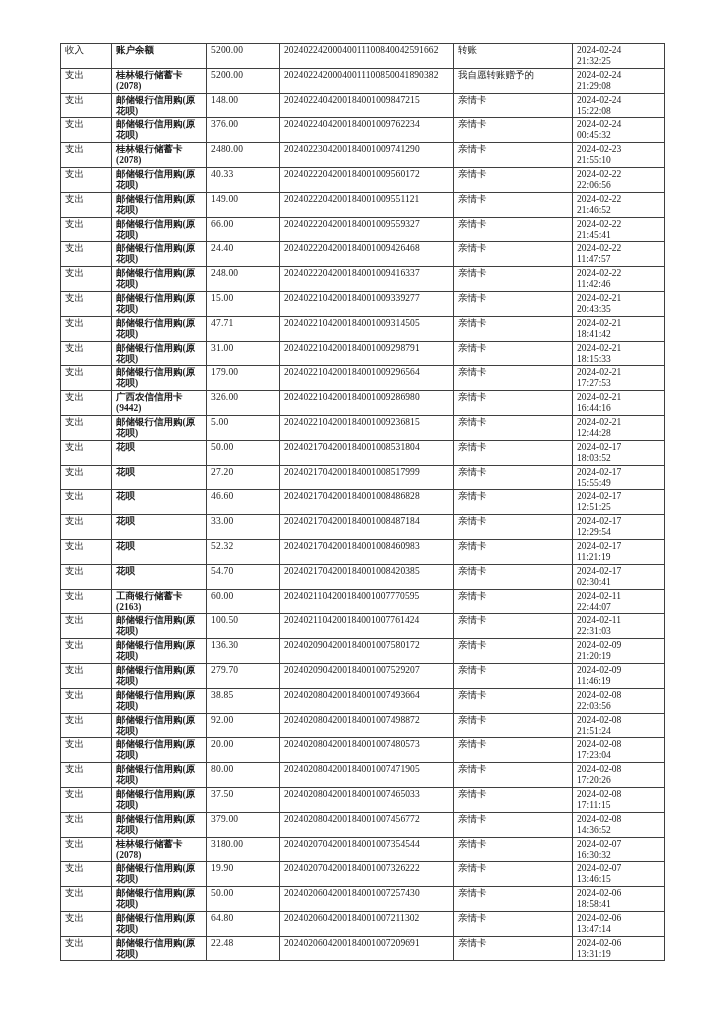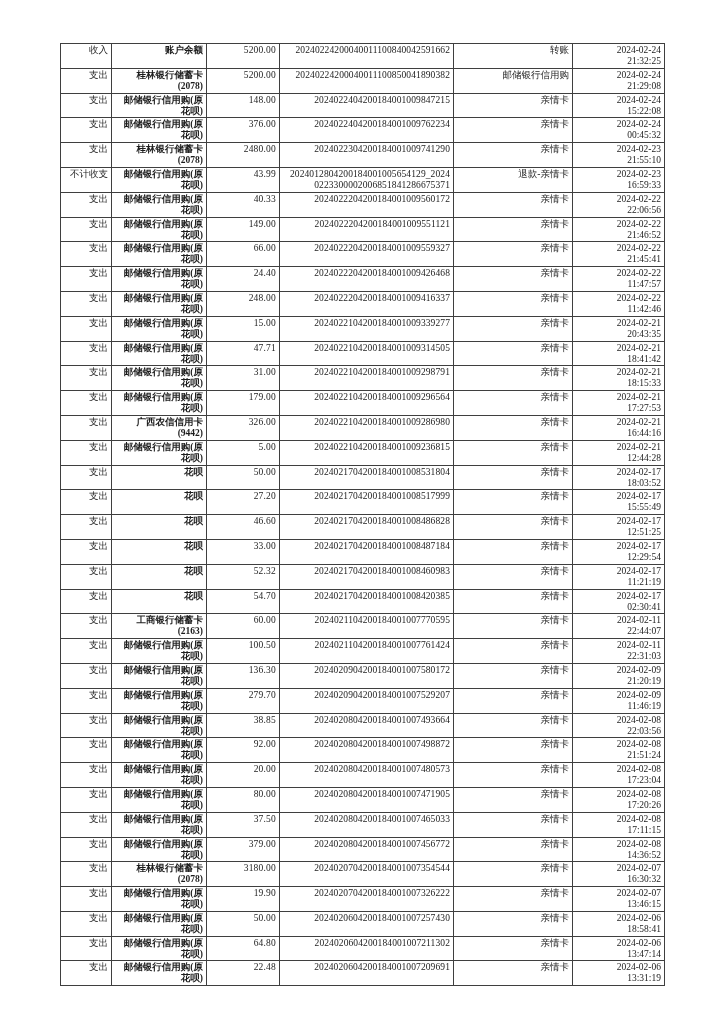--- a/index.html
+++ b/index.html
@@ -10,21 +10,20 @@
   html,body{margin:0;padding:0;}
   body{background:#e9e9e9;}
   .page{
     position:relative;
     width:724px;height:1024px;
     background:var(--bg);
     margin:0 auto;
     overflow:hidden;
     font-family:"Liberation Serif","DejaVu Serif",serif;
     color:var(--text);
-    text-align:right;
   }
   table.tx{
     position:absolute;left:60px;top:43px;width:604px;
     border-collapse:collapse;table-layout:fixed;
     font-size:9.5px;line-height:11px;
   }
   table.tx td{
     border:1px solid var(--border);
     vertical-align:top;
     padding:1px 3px 0 4px;
@@ -67,21 +66,21 @@
       <div>21:32:25</div>
     </td>
   </tr>
 
   <tr>
     <td class="c-type">支出</td>
     <td class="c-account">桂林银行储蓄卡
 (2078)</td>
     <td class="c-amount">5200.00</td>
     <td class="c-id">20240224200040011100850041890382</td>
-    <td class="c-note">邮储银行信用购</td>
+    <td class="c-note">我自愿转账赠予的</td>
     <td class="c-date">
       <div>2024-02-24</div>
       <div>21:29:08</div>
     </td>
   </tr>
 
   <tr>
     <td class="c-type">支出</td>
     <td class="c-account">邮储银行信用购(原
 花呗)</td>
@@ -113,33 +112,20 @@
 (2078)</td>
     <td class="c-amount">2480.00</td>
     <td class="c-id">2024022304200184001009741290</td>
     <td class="c-note">亲情卡</td>
     <td class="c-date">
       <div>2024-02-23</div>
       <div>21:55:10</div>
     </td>
   </tr>
 
-  <tr>
-    <td class="c-type">不计收支</td>
-    <td class="c-account">邮储银行信用购(原
-花呗)</td>
-    <td class="c-amount">43.99</td>
-    <td class="c-id">2024012804200184001005654129_2024
-0223300002006851841286675371</td>
-    <td class="c-note">退款-亲情卡</td>
-    <td class="c-date">
-      <div>2024-02-23</div>
-      <div>16:59:33</div>
-    </td>
-  </tr>
 
   <tr>
     <td class="c-type">支出</td>
     <td class="c-account">邮储银行信用购(原
 花呗)</td>
     <td class="c-amount">40.33</td>
     <td class="c-id">2024022204200184001009560172</td>
     <td class="c-note">亲情卡</td>
     <td class="c-date">
       <div>2024-02-22</div>

